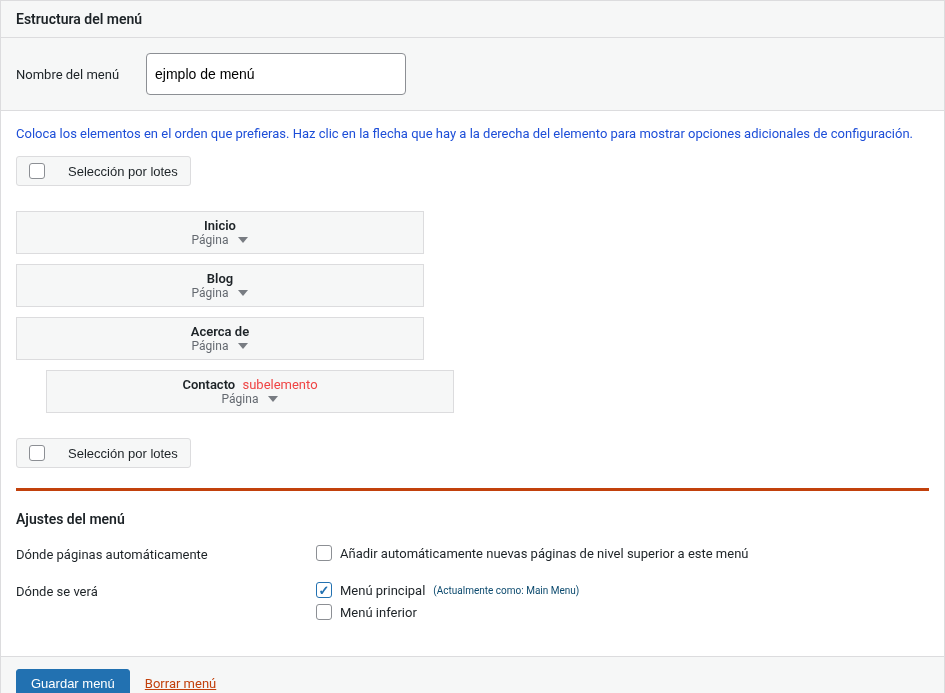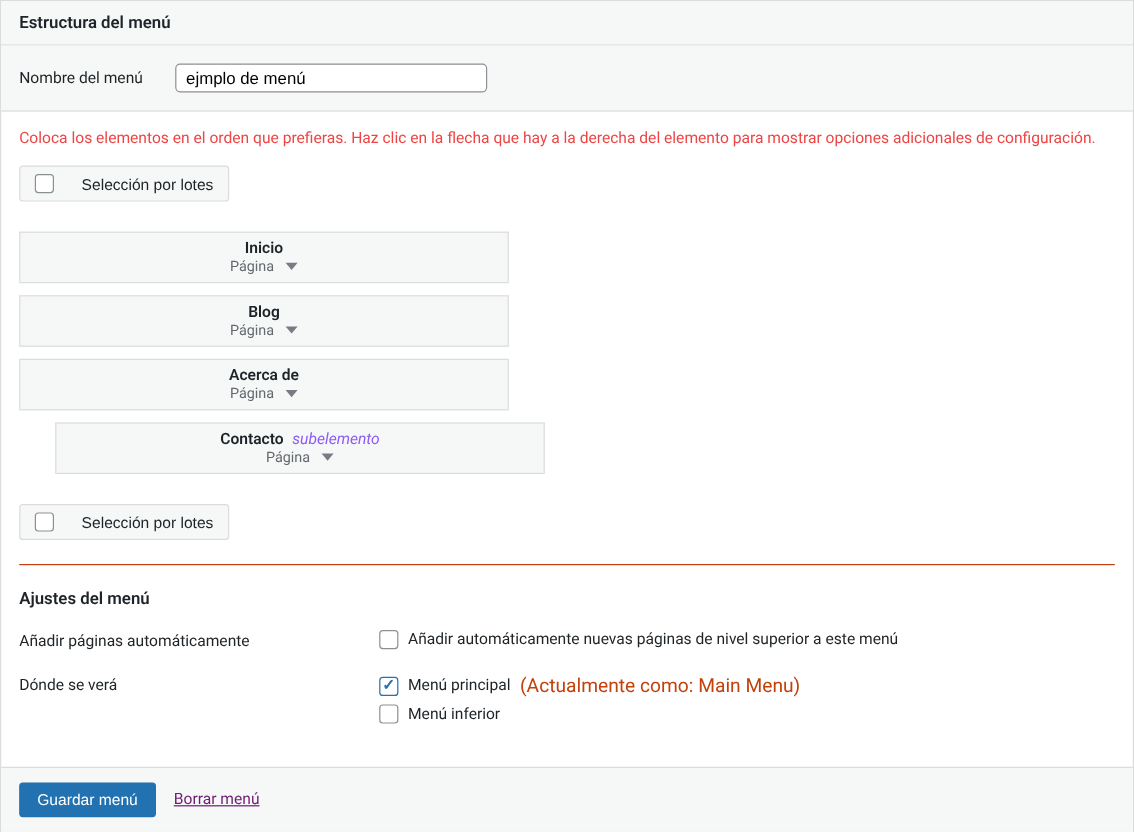--- a/index.html
+++ b/index.html
@@ -36,29 +36,29 @@
     .name-row label {
       font-size: 13px;
       color: #1d2327;
     }
     .name-input {
       border: 1px solid #8c8f94;
       border-radius: 4px;
       padding: 4px 8px;
       font-size: 14px;
       width: 260px;
-      height: 24px;
+      height: 42px;
       background: #fff;
     }
     .panel-body {
       padding: 15px;
     }
     .instructions {
       font-size: 13px;
-      color: #ef4444;
+      color: #1d4ed8;
       margin-bottom: 15px;
     }
     .batch-btn {
       display: inline-flex;
       align-items: center;
       gap: 23px;
       background: #f6f7f7;
       border: 1px solid #dcdcde;
       border-radius: 3px;
       padding: 6px 12px;
@@ -104,42 +104,41 @@
     }
     .menu-item.sub {
       margin-left: 30px;
     }
     .menu-item-title {
       font-size: 13px;
       font-weight: 600;
       color: #1d2327;
     }
     .sub-label {
-      font-style: italic;
       font-weight: normal;
-      color: #8b5cf6;
+      color: #ef4444;
       margin-left: 4px;
     }
     .menu-item-right {
       display: flex;
       align-items: center;
       gap: 10px;
       color: #646970;
       font-size: 12px;
     }
     .chevron {
       width: 0;
       height: 0;
       border-left: 5px solid transparent;
       border-right: 5px solid transparent;
       border-top: 6px solid #787c82;
       cursor: pointer;
     }
     .settings-section {
-      border-top: 1px solid #c2410c;
+      border-top: 3px solid #c2410c;
       margin-top: 20px;
       padding-top: 20px;
     }
     .settings-section h3 {
       font-size: 14px;
       font-weight: 600;
       margin-bottom: 18px;
     }
     .settings-row {
       display: flex;
@@ -156,42 +155,42 @@
     }
     .checkbox-row {
       display: flex;
       align-items: center;
       gap: 8px;
       margin-bottom: 6px;
       font-size: 13px;
       cursor: pointer;
     }
     .option-hint {
-      color: #c2410c;
-      font-size: 16px;
+      color: #0c4a6e;
+      font-size: 10px;
     }
     .footer {
       background: #f6f7f7;
       border-top: 1px solid #dcdcde;
       padding: 12px 15px;
       display: flex;
       align-items: center;
       gap: 15px;
     }
     .btn-primary {
       background: #2271b1;
       border: 1px solid #2271b1;
       color: #fff;
       padding: 6px 14px;
       border-radius: 3px;
       font-size: 13px;
       cursor: pointer;
     }
     .link-delete {
-      color: #701a75;
+      color: #c2410c;
       text-decoration: underline;
       font-size: 13px;
       cursor: pointer;
     }
   </style>
 </head>
 <body>
 
 <div class="panel">
 
@@ -253,21 +252,21 @@
 
     <button class="batch-btn">
       <span class="checkbox"></span>
       <span>Selección por lotes</span>
     </button>
 
     <div class="settings-section">
       <h3>Ajustes del menú</h3>
 
       <div class="settings-row">
-        <div class="settings-label">Añadir páginas automáticamente</div>
+        <div class="settings-label">Dónde páginas automáticamente</div>
         <div class="settings-options">
           <label class="checkbox-row">
             <span class="checkbox"></span>
             <span>Añadir automáticamente nuevas páginas de nivel superior a este menú</span>
           </label>
         </div>
       </div>
 
       <div class="settings-row">
         <div class="settings-label">Dónde se verá</div>

